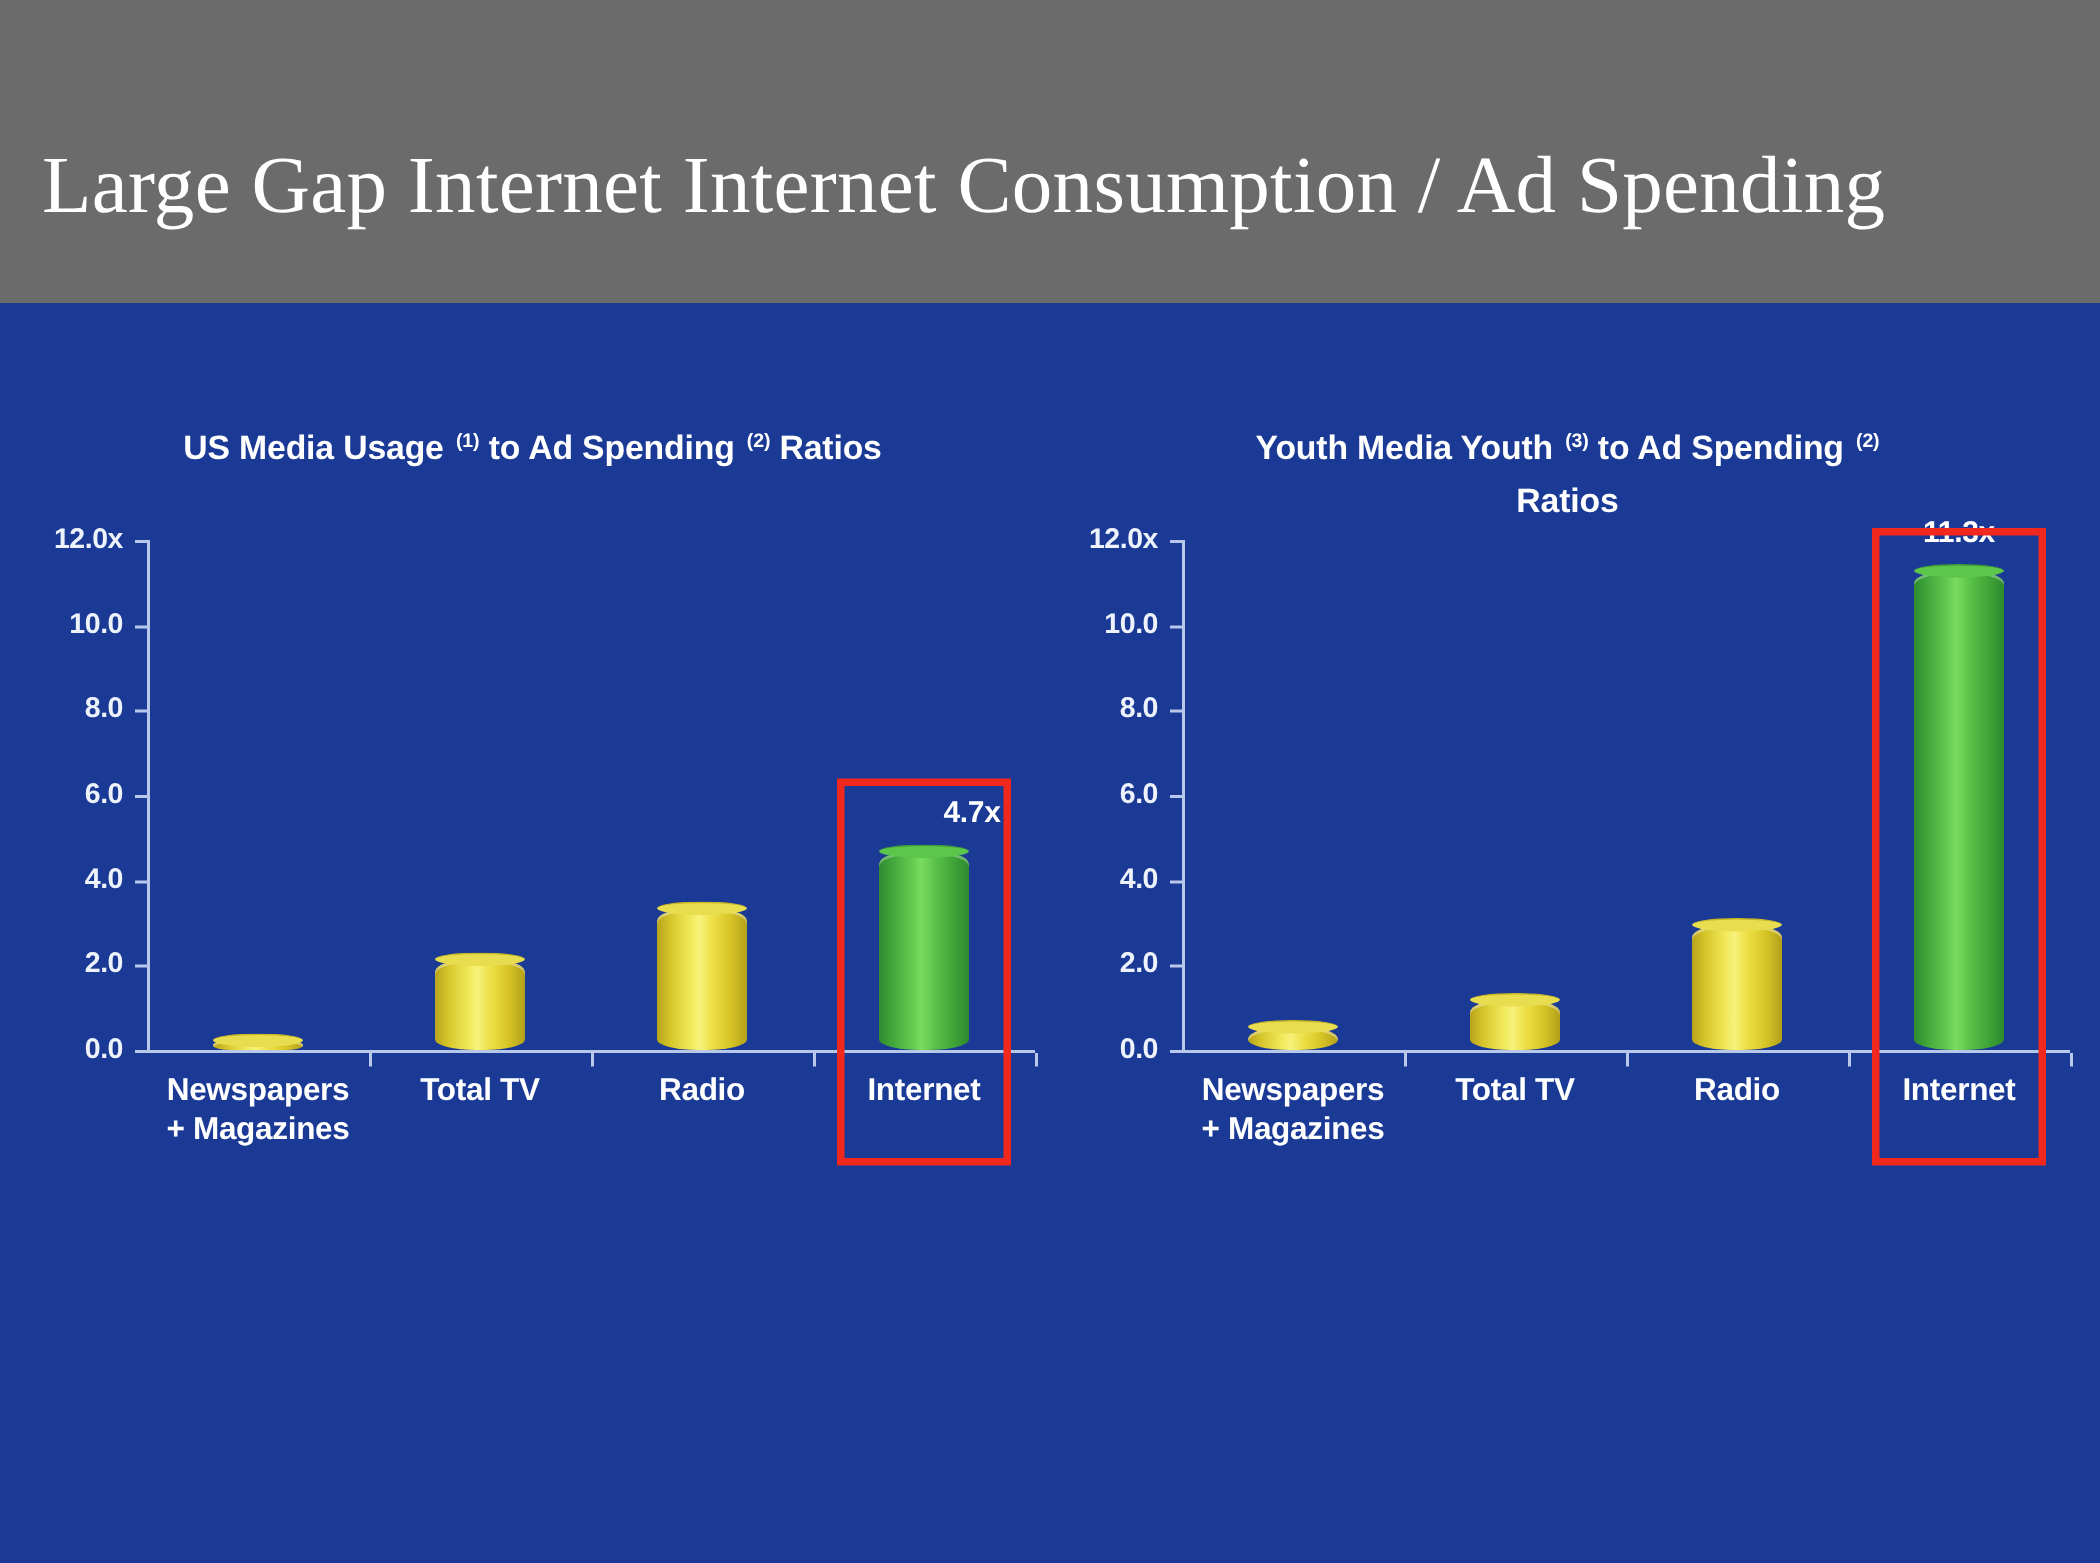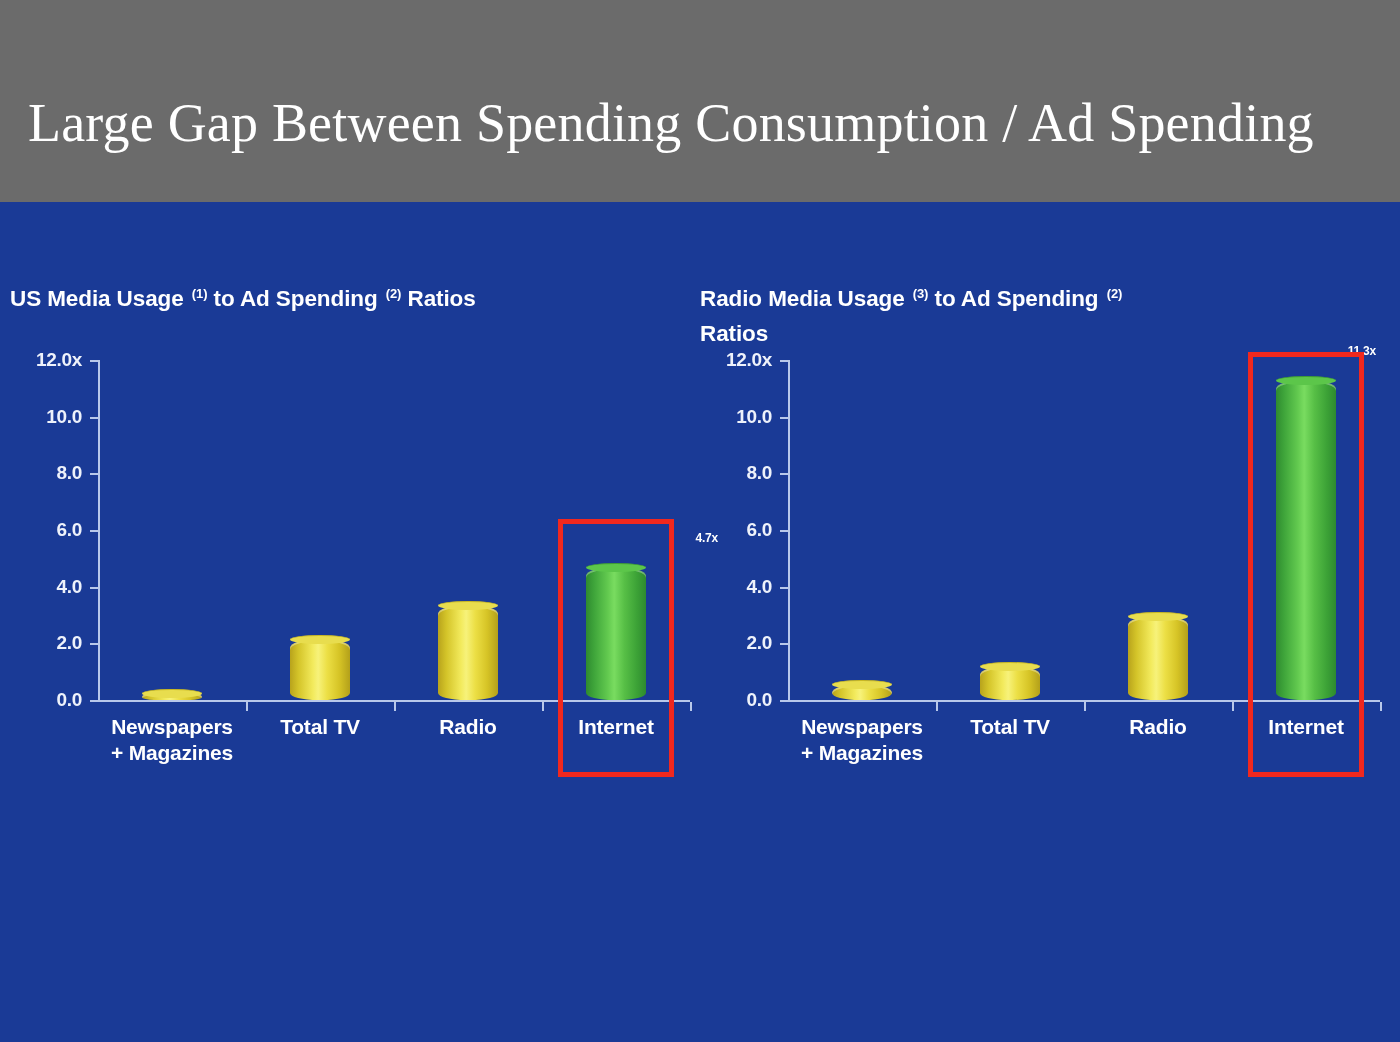--- a/index.html
+++ b/index.html
@@ -45,21 +45,21 @@
     width: 690px;
     height: 520px;
   }
   .panel-left  { left: 10px; }
   .panel-right { left: 700px; }
 
   .panel-title {
     position: absolute;
     top: 0;
     width: 100%;
-    text-align: left;
+    text-align: center;
     font-size: 22.5px;
     font-weight: bold;
     color: #ffffff;
     line-height: 1.55;
     letter-spacing: -0.1px;
   }
   .panel-title sup {
     font-size: 13px;
     vertical-align: super;
     line-height: 0;
@@ -142,22 +142,22 @@
     width: 100%;
     height: 9px;
     border-radius: 50%;
   }
   .cap-yellow { background: #e8dd4e; border-top: 1px solid #c9b824; }
   .cap-green  { background: #5cc64a; border-top: 1px solid #3f9c36; }
 
   .bar-value {
     position: absolute;
     width: 140px;
-    text-align: right;
-    font-size: 12px;
+    text-align: center;
+    font-size: 20px;
     font-weight: bold;
     color: #ffffff;
     letter-spacing: -0.2px;
   }
 
   
   .cat-label {
     position: absolute;
     top: 362px;
     width: 200px;
@@ -173,21 +173,21 @@
   .highlight-box {
     position: absolute;
     border: 5px solid #f0281e;
     background: transparent;
   }
 </style>
 </head>
 <body>
 
 <div class="header-band">
-  <div class="slide-title">Large Gap Between Spending Consumption / Ad Spending</div>
+  <div class="slide-title">Large Gap Internet Internet Consumption / Ad Spending</div>
 </div>
 
 <div class="slide-body">
 
   <div class="panel panel-left">
     <div class="panel-title">
       <span>US Media Usage</span>
       <sup>(1)</sup>
       <span>to Ad Spending</span>
       <sup>(2)</sup>
@@ -239,21 +239,21 @@
         <div class="bar-value" style="left: 568px; top: 178.833px;">4.7x</div>
         <div class="cat-label" style="left: 506px;">
           <div>Internet</div>
         </div>
         <div class="highlight-box" style="left: 548px; top: 166.833px; width: 116px; height: 258.167px;"></div>
       </div>
   </div>
 
   <div class="panel panel-right">
     <div class="panel-title">
-      <span>Radio Media Usage</span>
+      <span>Youth Media Youth</span>
       <sup>(3)</sup>
       <span>to Ad Spending</span>
       <sup>(2)</sup>
       <br>
       <span>Ratios</span>
     </div>
     <div class="plot" id="plot-1">
         <div class="axis-y"></div>
         <div class="axis-x"></div>
         <div class="ytick" style="top: 348px;"></div>

